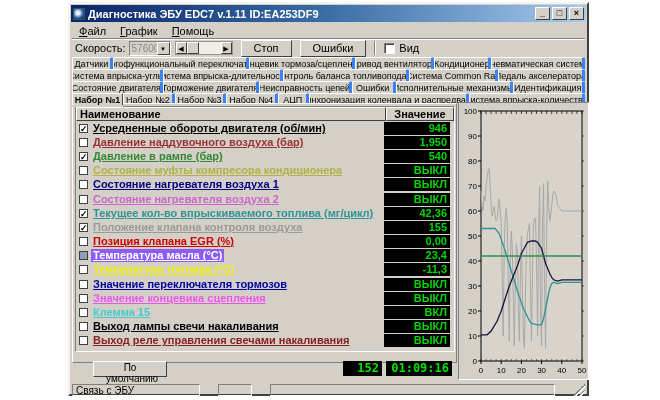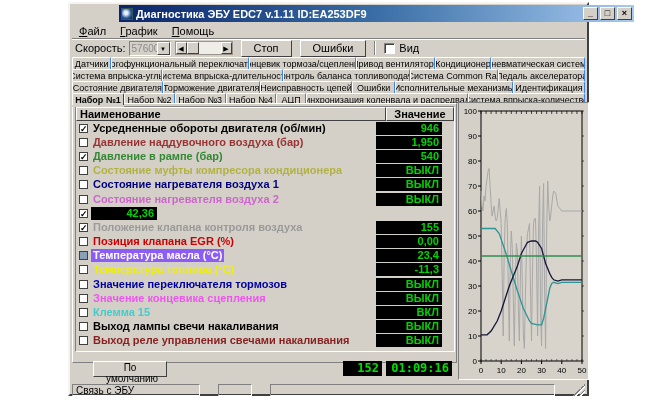--- a/index.html
+++ b/index.html
@@ -5,21 +5,21 @@
   * { margin:0; padding:0; box-sizing:border-box; }
   html,body { width:660px; height:400px; background:#ffffff; font-family:"Liberation Sans",sans-serif; overflow:hidden; }
   #screen { position:relative; width:660px; height:400px; background:#ffffff; }
 
   .win { position:absolute; left:68px; top:2px; width:521px; height:394px; background:#d4d0c8;
          border-top:2px solid #f5f4f2; border-left:2px solid #f5f4f2;
          border-right:2px solid #404040; border-bottom:2px solid #404040; }
 
   .titlebar { position:absolute; left:1px; top:1px; width:515px; height:17px;
               background:linear-gradient(to right,#0a246a,#3a6ea5,#a6caf0);
-              display:flex; align-items:center; padding:0 2px;margin-left:48px; }
+              display:flex; align-items:center; padding:0 2px; }
   .app-icon { width:12px; height:12px; margin-right:3px; background:#b0c8e8;
               border:1px solid #355; display:inline-block;
               background:radial-gradient(circle at 40% 40%, #e8f0ff 0 20%, #2a5a9a 60%, #123); }
   .title { color:#ffffff; font-size:11px; font-weight:bold; flex:1; white-space:nowrap; overflow:hidden; letter-spacing:0; }
   .winbtns { display:flex; gap:2px; }
   .wbtn { width:15px; height:13px; background:#d4d0c8; border-top:1px solid #fff; border-left:1px solid #fff;
           border-right:1px solid #404040; border-bottom:1px solid #404040;
           font-size:9px; font-weight:bold; color:#000; text-align:center; line-height:11px; cursor:default; }
 
   .menubar { position:absolute; left:2px; top:19px; width:513px; height:15px; display:flex; align-items:center; gap:0; font-size:11px; }
@@ -48,43 +48,43 @@
   .sep { width:2px; height:14px; margin-left:8px; border-left:1px solid #808080; border-right:1px solid #fff; }
   .chk { width:11px; height:11px; background:#fff; margin-left:8px;
          border-top:1px solid #808080; border-left:1px solid #808080; border-bottom:1px solid #fff; border-right:1px solid #fff;
          box-shadow:inset 1px 1px 0 #404040; }
   .toolbar .chk + .lbl { margin-left:4px; }
 
   #tabs { position:absolute; left:2px; top:53px; width:513px; height:48px; }
   .tabrow { display:flex; height:12px; width:100%; }
   .tab { flex:0 1 auto; display:flex; align-items:center; justify-content:center; padding:0 6px;
          font-size:9px; color:#000; white-space:nowrap; overflow:hidden; background:#d4d0c8;
-         border-top:1px solid #fff; border-left:1px solid #fff; border-right:1px solid #3b82f6; border-bottom:none;
+         border-top:1px solid #fff; border-left:1px solid #fff; border-right:3px solid #3b82f6; border-bottom:none;
          border-top-left-radius:2px; border-top-right-radius:2px; min-width:0; }
   .tab.active { font-weight:bold; background:#d4d0c8; border-top:1px solid #fff; border-left:1px solid #fff;
                 border-right:1px solid #404040; position:relative; z-index:2; box-shadow:0 2px 0 #d4d0c8; }
 
   .page { position:absolute; left:2px; top:99px; width:385px; height:260px; background:#d4d0c8;
           border-top:1px solid #fff; border-left:1px solid #fff; border-right:1px solid #808080; border-bottom:1px solid #808080; }
   .tablebox { position:absolute; left:2px; top:2px; width:380px; height:246px;
               border-top:1px solid #808080; border-left:1px solid #808080; border-bottom:1px solid #fff; border-right:1px solid #fff;
               background:#d4d0c8; overflow:hidden; }
   .thead { display:flex; height:14px; }
   .th { background:#d4d0c8; border-top:1px solid #fff; border-left:1px solid #fff; border-right:1px solid #404040; border-bottom:1px solid #404040;
         font-size:11px; font-weight:bold; color:#000; display:flex; align-items:center; }
   .th-name { flex:1; padding-left:3px; }
   .th-val { width:68px; justify-content:center; }
   .trow { display:flex; align-items:center; height:14.2px; }
   .rchk { width:9px; height:9px; margin:0 3px 0 3px; background:#fff; flex:none;
           border:1px solid #404040; font-size:9px; line-height:8px; text-align:center; color:#000; font-weight:bold; }
   .rchk.gray { background:#8aa0b8; border-color:#404040; }
   .rlabel { flex:1; font-size:11px; font-weight:bold; white-space:nowrap; overflow:hidden; line-height:13px; }
-  .rlabel span { padding:8px 2px; }
+  .rlabel span { padding:8px 2px;text-decoration:underline; }
   .rval { width:66px; height:13px; background:#000; color:#00d400; font-size:11px; font-weight:bold;
-          text-align:right; padding-right:3px; line-height:13px; margin-right:12px; flex:none;
+          text-align:right; padding-right:3px; line-height:13px; margin-right:4px; flex:none;
           font-family:"Liberation Sans",sans-serif; }
   .defbtn { position:absolute; left:20px; top:257px; width:74px; height:16px; font-size:10px; margin:0; }
   .ledbox { position:absolute; top:257px; height:15px; background:#000; color:#00e000; font-weight:bold;
             font-size:12px; font-family:"DejaVu Sans Mono",monospace; text-align:right; padding:0 3px; line-height:15px; }
   .counter { left:270px; width:39px; }
   .timer { left:313px; width:66px; }
 
   .chartbox { position:absolute; left:388px; top:98px; width:131px; height:278px; background:#d4d0c8;
               border-top:1px solid #808080; border-left:1px solid #808080; border-bottom:1px solid #fff; border-right:1px solid #fff; }
   .chartbox svg { display:block; }
@@ -204,20 +204,21 @@
               <span class="rlabel"><span style="color: rgb(0, 0, 128);">Состояние нагревателя воздуха 1</span></span>
               <span class="rval" style="color: rgb(0, 212, 0);">ВЫКЛ</span>
             </div>
             <div class="trow">
               <span class="rchk"></span>
               <span class="rlabel"><span style="color: rgb(204, 102, 204);">Состояние нагревателя воздуха 2</span></span>
               <span class="rval" style="color: rgb(0, 212, 0);">ВЫКЛ</span>
             </div>
             <div class="trow">
               <span class="rchk">✓</span>
+              <span class="rlabel"><span style="color: rgb(46, 148, 148);">Текущее кол-во впрыскиваемого топлива (мг/цикл)</span></span>
               <span class="rval" style="color: rgb(0, 212, 0);">42,36</span>
             </div>
             <div class="trow">
               <span class="rchk">✓</span>
               <span class="rlabel"><span style="color: rgb(154, 154, 154);">Положение клапана контроля воздуха</span></span>
               <span class="rval" style="color: rgb(0, 212, 0);">155</span>
             </div>
             <div class="trow">
               <span class="rchk"></span>
               <span class="rlabel"><span style="color: rgb(204, 0, 0);">Позиция клапана EGR (%)</span></span>

